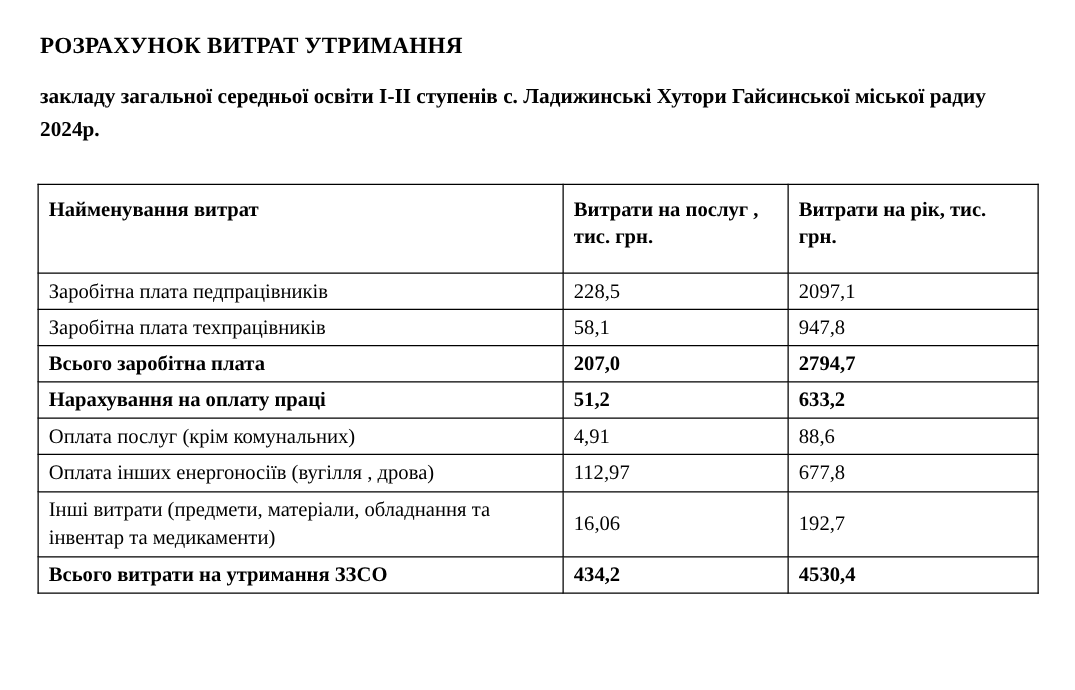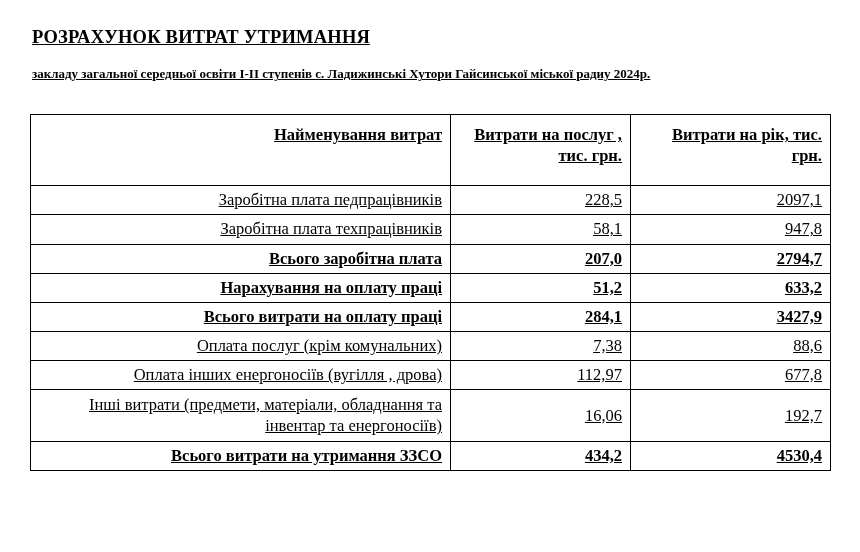--- a/index.html
+++ b/index.html
@@ -13,53 +13,52 @@
     font-family: "Liberation Serif", serif;
     color: #000000;
     overflow: hidden;
   }
   .page {
     position: relative;
     width: 860px;
     height: 552px;
     box-sizing: border-box;
     padding: 26px 30px 0 30px;
-    text-decoration: underline;
   }
   .doc-title {
     font-family: "Liberation Serif", serif;
     font-weight: bold;
     font-size: 18.5px;
     letter-spacing: 0.2px;
     margin: 0 0 0 2px;
     line-height: 1.2;
   }
   .doc-subtitle {
     font-family: "Liberation Serif", serif;
     font-weight: bold;
-    font-size: 13px;
+    font-size: 17px;
     line-height: 1.55;
     margin: 16px 0 0 2px;
     max-width: 800px;
   }
   table.cost-table {
     border-collapse: collapse;
     margin-top: 30px;
     width: 800px;
     table-layout: fixed;
   }
   table.cost-table td,
   table.cost-table th {
     border: 1px solid #000000;
     padding: 3px 8px 4px 8px;
     font-size: 16.5px;
     font-family: "Liberation Serif", serif;
     vertical-align: middle;
     line-height: 1.28;
-    text-align: right;
+    text-align: left;
   }
   table.cost-table thead th {
     font-weight: bold;
     vertical-align: top;
     padding-top: 9px;
     padding-bottom: 9px;
     height: 52px;
   }
   col.c-name { width: 420px; }
   col.c-month { width: 180px; }
@@ -104,37 +103,32 @@
         <tr class="bold-row ">
           <td>Всього заробітна плата</td>
           <td class="num">207,0</td>
           <td class="num">2794,7</td>
         </tr>
         <tr class="bold-row ">
           <td>Нарахування на оплату праці</td>
           <td class="num">51,2</td>
           <td class="num">633,2</td>
         </tr>
-        <tr class="bold-row ">
-          <td>Всього витрати на оплату праці</td>
-          <td class="num">284,1</td>
-          <td class="num">3427,9</td>
-        </tr>
         <tr>
           <td>Оплата послуг (крім комунальних)</td>
-          <td class="num">7,38</td>
+          <td class="num">4,91</td>
           <td class="num">88,6</td>
         </tr>
         <tr>
           <td>Оплата інших енергоносіїв (вугілля , дрова)</td>
           <td class="num">112,97</td>
           <td class="num">677,8</td>
         </tr>
         <tr class="tall">
-          <td>Інші витрати (предмети, матеріали, обладнання та інвентар та енергоносіїв)</td>
+          <td>Інші витрати (предмети, матеріали, обладнання та інвентар та медикаменти)</td>
           <td class="num">16,06</td>
           <td class="num">192,7</td>
         </tr>
         <tr class="bold-row ">
           <td>Всього витрати на утримання ЗЗСО</td>
           <td class="num">434,2</td>
           <td class="num">4530,4</td>
         </tr>
       </tbody>
   </table>

